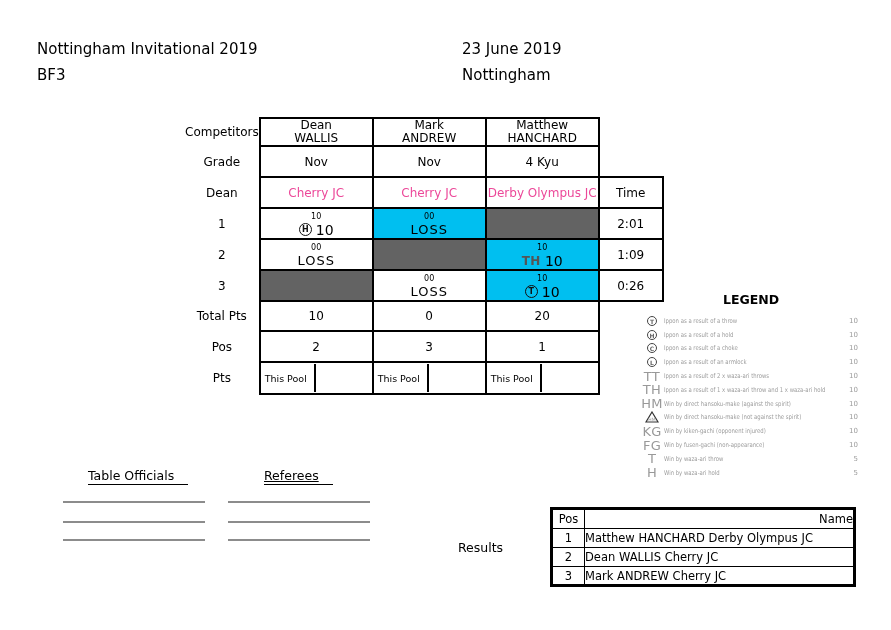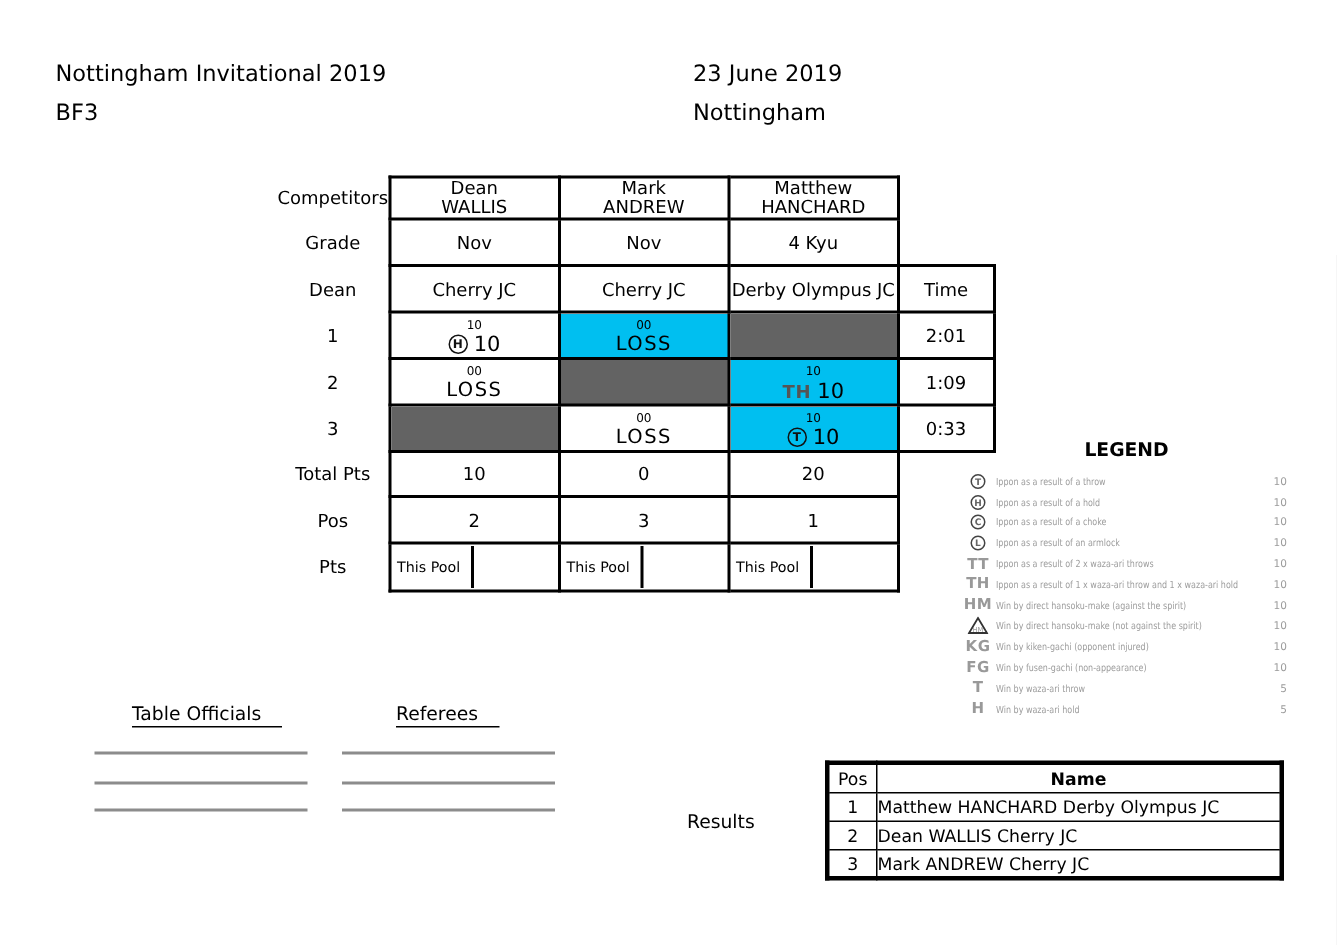--- a/index.html
+++ b/index.html
@@ -17,56 +17,56 @@
   .logo-line2 { font-size:21px; font-weight:bold; letter-spacing:2px; color:#232F6B; line-height:21px;}
   .logo svg { margin-top:3px; }
 
   
   table.pool { position:absolute; left:185px; top:117px; border-collapse:collapse; table-layout:fixed; }
   table.pool td { border:2px solid #000; background:#fff; text-align:center; vertical-align:middle;
                   font-size:12px; padding:0; overflow:hidden; }
   td.lbl   { border:none !important; background:transparent !important; text-align:right; padding-right:8px; font-size:12px; }
   td.ghost { border:none !important; background:transparent !important; }
   td.name  { text-align:left; vertical-align:top; padding:2px 3px; font-size:10.5px; line-height:13px; }
-  td.club  { text-align:left; padding-left:4px; font-size:7.5px; color:#000000; }
+  td.club  { text-align:left; padding-left:4px; font-size:7.5px; color:#ec4899; }
   td.timeval { text-align:left; padding-left:4px; font-size:12px; }
   td.match .sup  { font-size:8px; line-height:9px; margin-top:2px; text-align:center; }
   td.match .main { font-size:13px; line-height:16px; margin-top:1px; display:flex; align-items:center; justify-content:center; gap:4px; }
   .loss-txt { letter-spacing:1px; }
   .csym { display:inline-flex; align-items:center; justify-content:center; width:13px; height:13px;
           border:1.5px solid #111; border-radius:50%; font-size:8px; font-weight:bold; color:#111; }
   .tsym { font-size:12px; color:#555; font-weight:bold; letter-spacing:0.5px; }
   .score { font-size:14px; }
   .split { display:flex; height:28px; align-items:stretch; }
   .split-l { width:50%; border-right:2px solid #000; display:flex; align-items:center; padding-left:4px; font-size:9.5px; }
   .split-r { flex:1; }
 
   
   .legend { position:absolute; left:640px; top:292px; width:222px; }
   .legend-title { text-align:center; font-size:12.5px; font-weight:bold; margin-bottom:7px; }
   .lg-row { position:relative; display:flex; align-items:center; height:13.8px; }
   .lg-sym { width:24px; display:flex; justify-content:center; flex:none; }
   .lg-circle { width:10px; height:10px; border:1px solid #444; border-radius:50%; font-size:6px;
                line-height:9px; text-align:center; color:#666; font-weight:bold; }
-  .lg-text { font-size:10px; color:#999; font-weight:bold; letter-spacing:0.3px; }
+  .lg-text { font-size:13px; color:#999; font-weight:normal; letter-spacing:0.3px; }
   .lg-label { font-size:6.5px; color:#9c9c9c; white-space:nowrap; transform:scaleX(0.82); transform-origin:left center; }
   .lg-val { position:absolute; right:4px; font-size:7px; color:#9c9c9c; }
 
   
   .sig-head { position:absolute; font-size:12.5px; border-bottom:1px solid #000; padding-right:14px; padding-bottom:1px;}
   .sig-line { position:absolute; width:142px; height:2px; background:#8c8c8c; }
 
   
   .results-label { position:absolute; left:458px; top:540px; font-size:12.5px; }
   table.results { position:absolute; left:550px; top:507px; border-collapse:collapse; border:3px solid #000; table-layout:fixed; }
   table.results td { border:1.5px solid #000; font-size:11.5px; padding:0 0 0 0; height:19px; vertical-align:middle; }
   table.results tr.hdr td { height:20px; }
   td.r-pos { width:33px; text-align:center; }
   td.r-name { width:270px; text-align:left; padding-left:8px; }
-  tr.hdr td.r-name { text-align:center; padding-left:0;font-weight:bold; }
+  tr.hdr td.r-name { text-align:right; padding-left:0; }
 </style>
 </head>
 <body>
 
 <div class="page">
 
   <div class="title-block">
     <div>Nottingham Invitational 2019</div>
     <div>BF3</div>
   </div>
@@ -155,21 +155,21 @@
         <div class="sup">00</div>
         <div class="main loss-txt">LOSS</div>
       </td>
       <td class="match" style="background: rgb(0, 191, 240);">
         <div class="sup">10</div>
         <div class="main">
           <span class="csym">T</span>
           <span class="score">10</span>
         </div>
       </td>
-      <td class="timeval">0:33</td>
+      <td class="timeval">0:26</td>
     </tr>
 
     <tr style="height:30px">
       <td class="lbl">Total Pts</td>
       <td>10</td>
       <td>0</td>
       <td>20</td>
       <td class="ghost"></td>
     </tr>
     <tr style="height:31px">
@@ -290,21 +290,21 @@
     <div class="lg-row">
       <span class="lg-sym">
           <span class="lg-text">H</span>
         </span>
       <span class="lg-label">Win by waza-ari hold</span>
       <span class="lg-val">5</span>
     </div>
   </div>
 
   <div class="sig-head" style="left:88px; top:468px;">Table Officials</div>
-  <div class="sig-head" style="left:264px; top:468px;">Referees</div>
+  <div class="sig-head" style="left:264px; top:468px;text-decoration:underline;">Referees</div>
   <div class="sig-line" style="left:63px; top:501px;"></div>
   <div class="sig-line" style="left:63px; top:521px;"></div>
   <div class="sig-line" style="left:63px; top:539px;"></div>
   <div class="sig-line" style="left:228px; top:501px;"></div>
   <div class="sig-line" style="left:228px; top:521px;"></div>
   <div class="sig-line" style="left:228px; top:539px;"></div>
 
   <div class="results-label">Results</div>
   <table class="results">
     <tbody>

